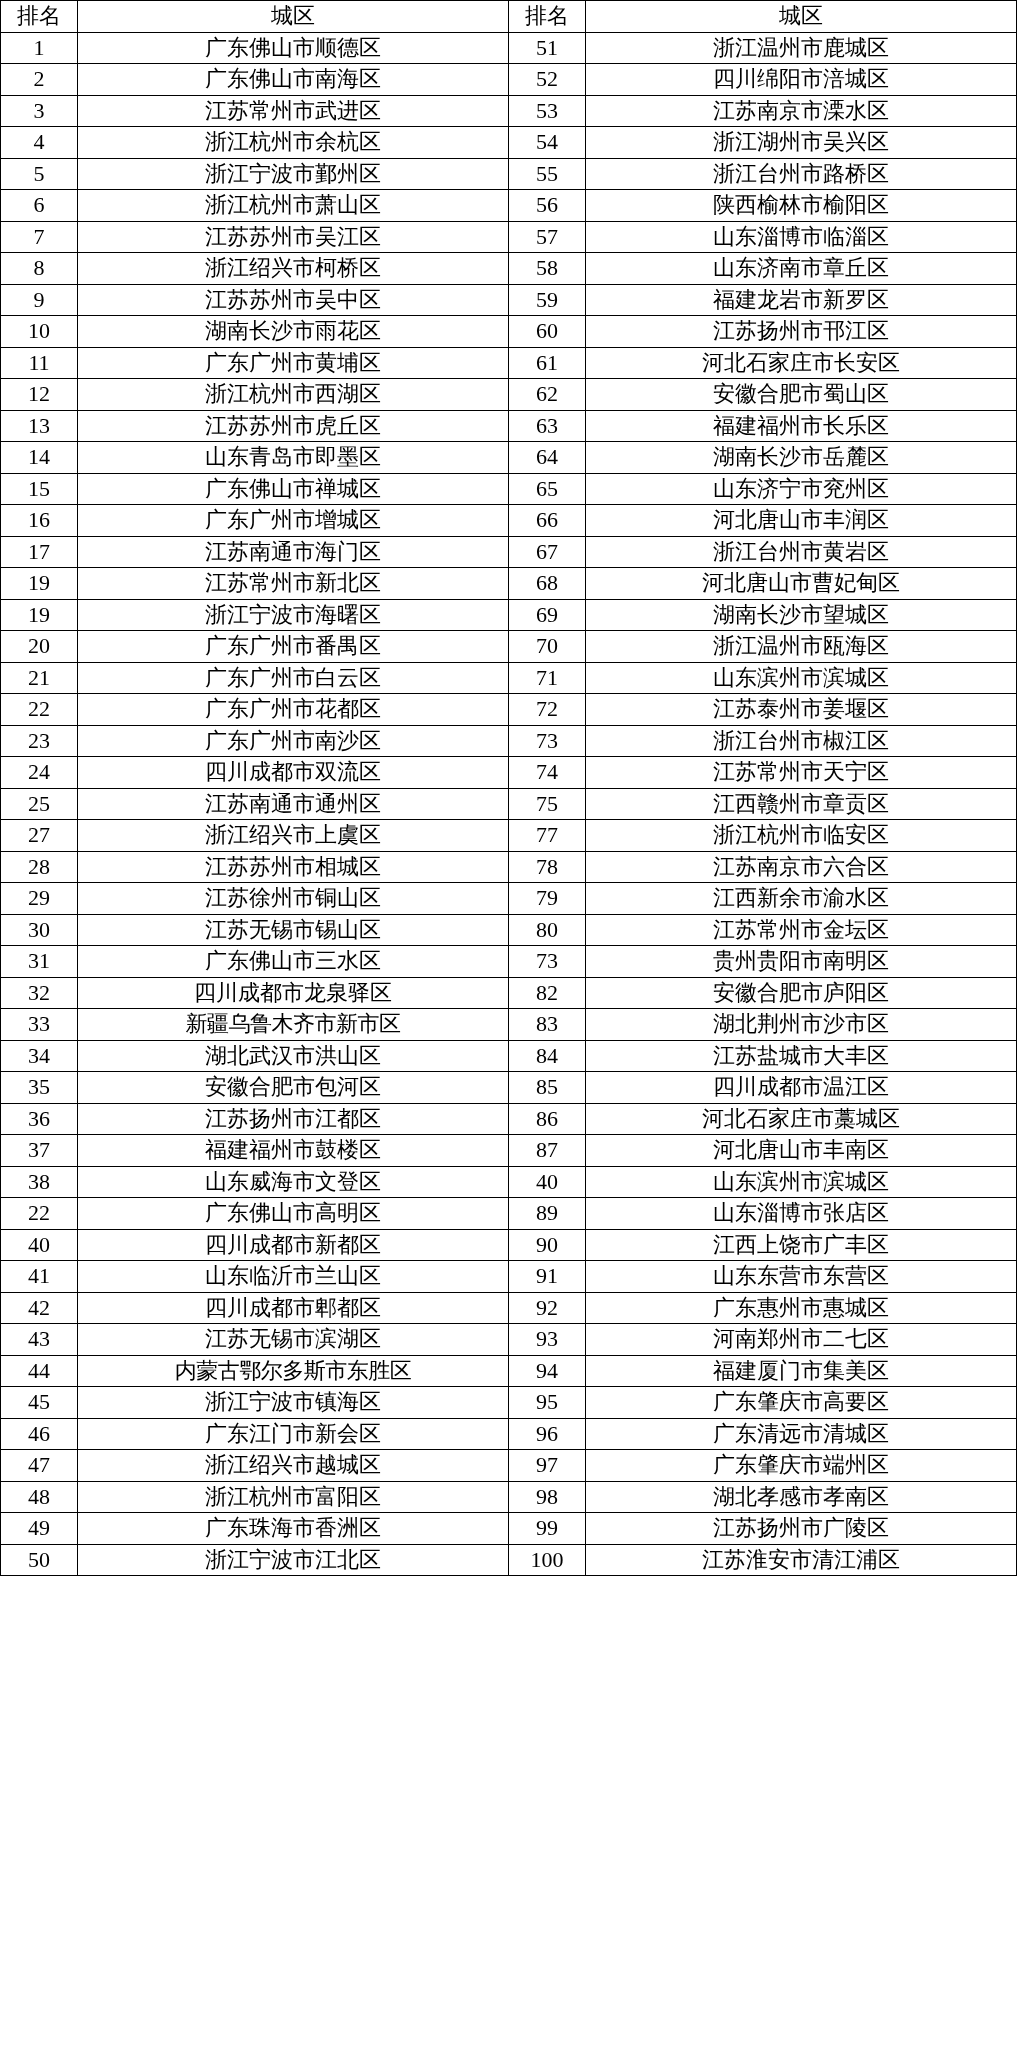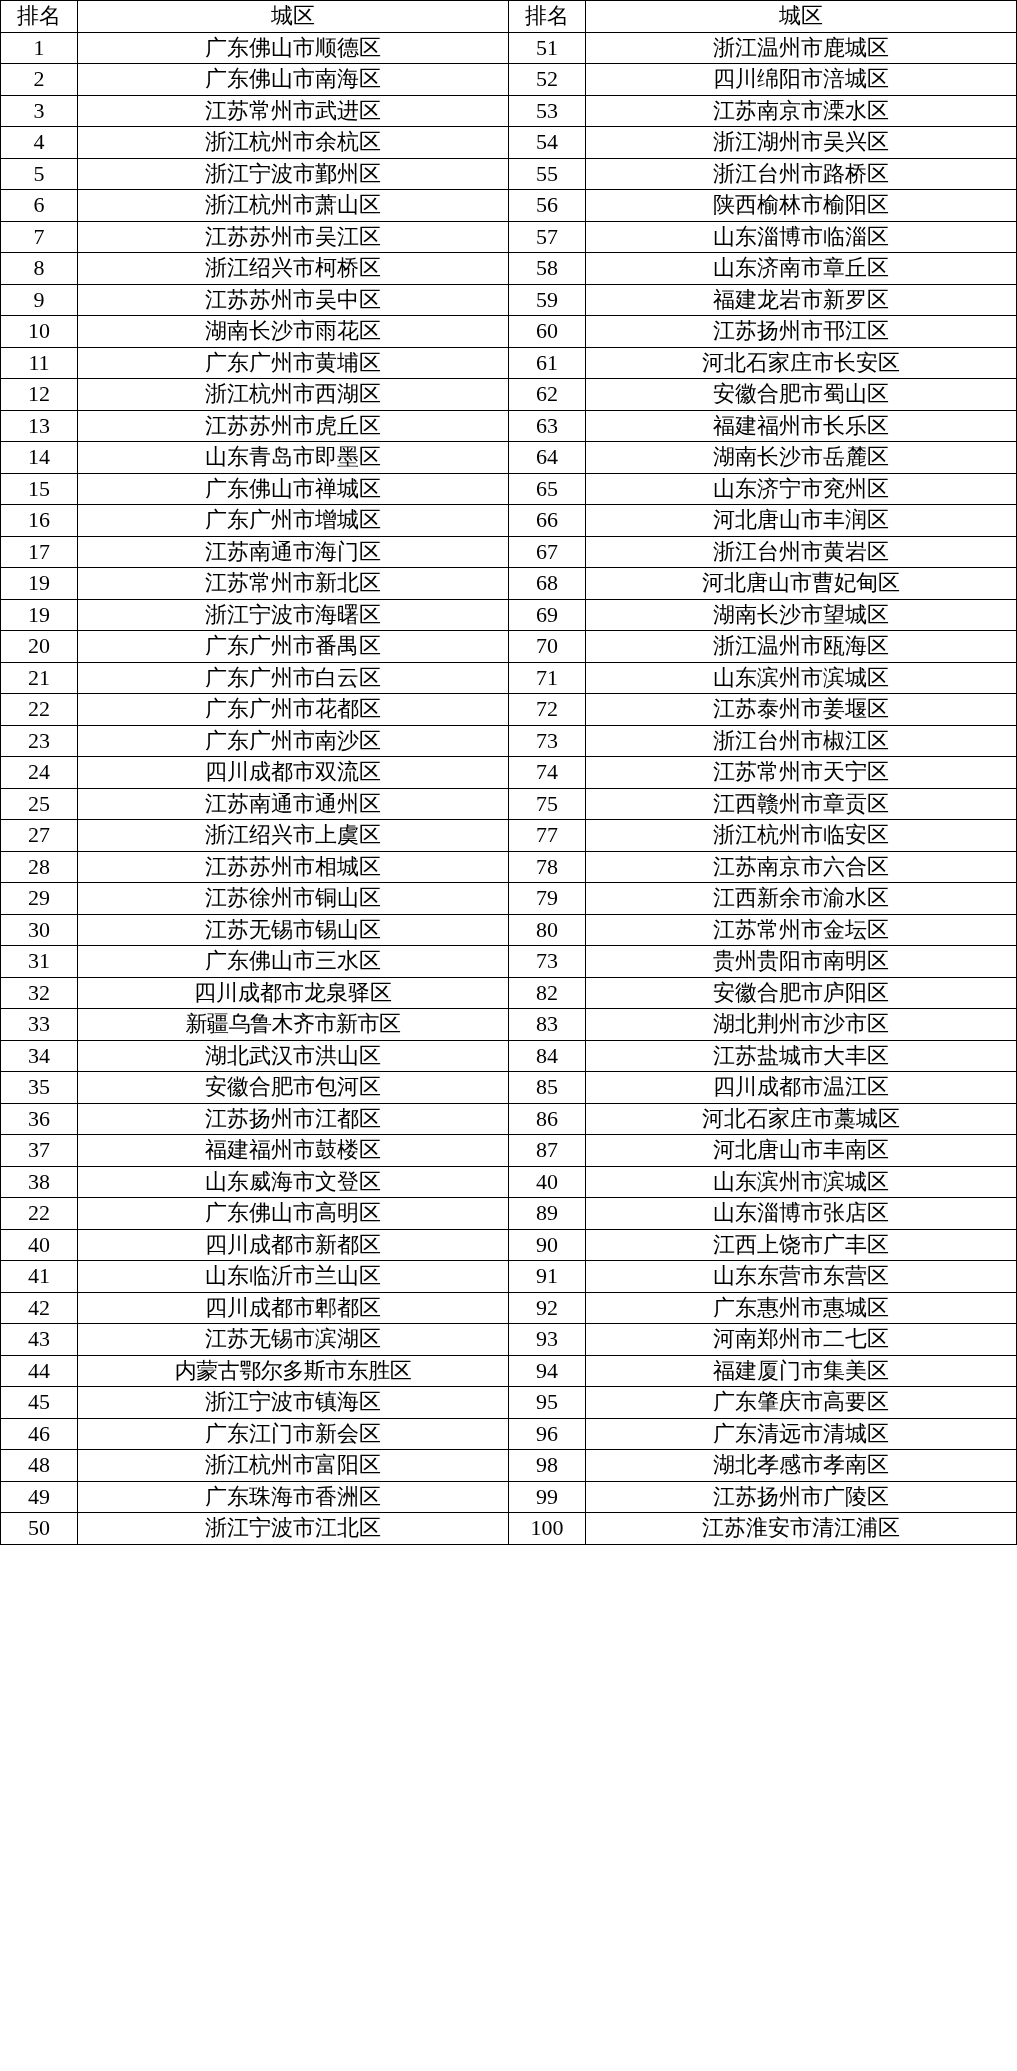--- a/index.html
+++ b/index.html
@@ -322,20 +322,26 @@
         <td>95</td>
         <td>广东肇庆市高要区</td>
       </tr>
       <tr>
         <td>46</td>
         <td>广东江门市新会区</td>
         <td>96</td>
         <td>广东清远市清城区</td>
       </tr>
       <tr>
+        <td>47</td>
+        <td>浙江绍兴市越城区</td>
+        <td>97</td>
+        <td>广东肇庆市端州区</td>
+      </tr>
+      <tr>
         <td>48</td>
         <td>浙江杭州市富阳区</td>
         <td>98</td>
         <td>湖北孝感市孝南区</td>
       </tr>
       <tr>
         <td>49</td>
         <td>广东珠海市香洲区</td>
         <td>99</td>
         <td>江苏扬州市广陵区</td>

